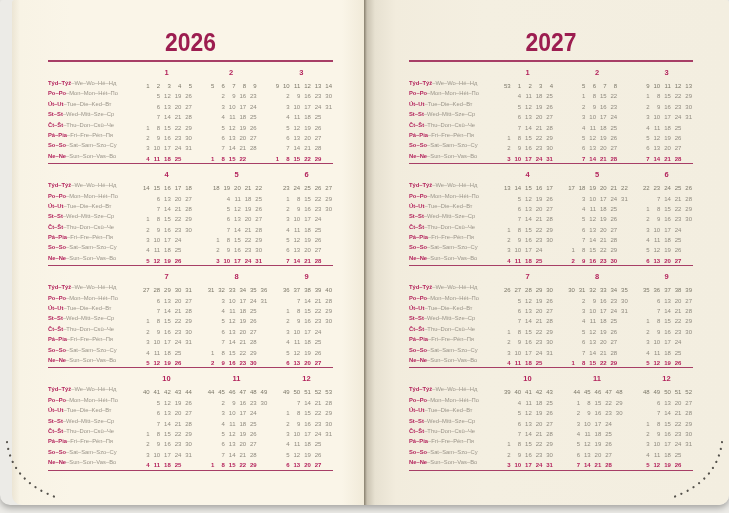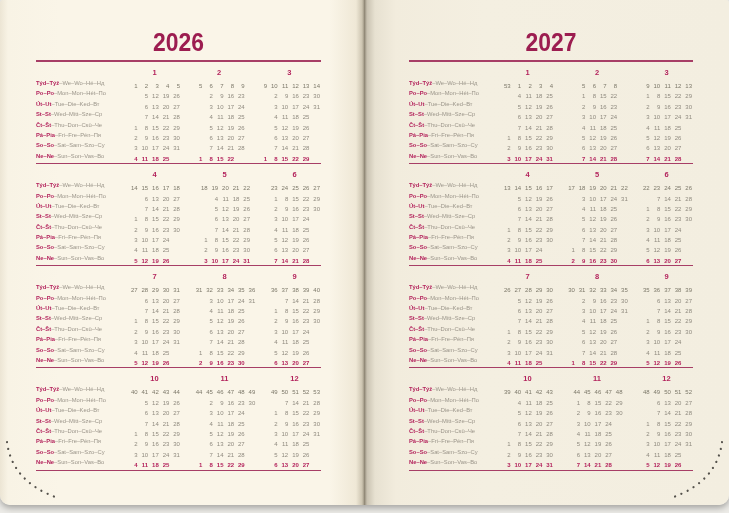--- a/index.html
+++ b/index.html
@@ -1,19 +1,19 @@
 <!DOCTYPE html>
 <html><head>
 <meta charset="utf-8">
 <style>
   html,body{margin:0;padding:0}
   body{width:729px;height:513px;background:#ecebe7;font-family:"Liberation Sans",sans-serif;overflow:hidden;position:relative}
   .book{position:absolute;left:0;top:0;width:729px;height:505px;border-radius:3px 3px 10px 10px;box-shadow:0 3px 6px rgba(0,0,0,.30)}
   .page{position:absolute;top:0;height:100%}
-  .page-left{left:0;width:364px;border-radius:3px 0 0 10px;
+  .page-left{left:12px;width:364px;border-radius:3px 0 0 10px;
     background:linear-gradient(90deg,#ece5d4 0px,#f8f3e5 8px,#faf5e8 60px,#faf5e8 330px,#efe8d6 356px,#cdc5b1 362px,#a39b88 364px)}
   .page-right{left:364px;width:365px;border-radius:0 3px 10px 0;
     background:linear-gradient(90deg,#877f6d 0px,#c9c2b1 3px,#e7e1d1 11px,#f2ecdd 32px,#f4efe1 120px,#f3eee0 100%)}
   .content-l{margin:0 43px 0 36px}
   .content-r{margin:0 36px 0 45px}
   .year{margin-top:29px;text-align:center;font-size:26px;line-height:27px;font-weight:bold;color:#9c1d50;transform:scaleX(.88)}
   .title-rule{height:2px;background:#a73e66;margin-top:4px}
   .block{display:flex;margin-top:4px}
   .labels{width:92px;flex:none}
   .lbl-spacer{height:12px}

